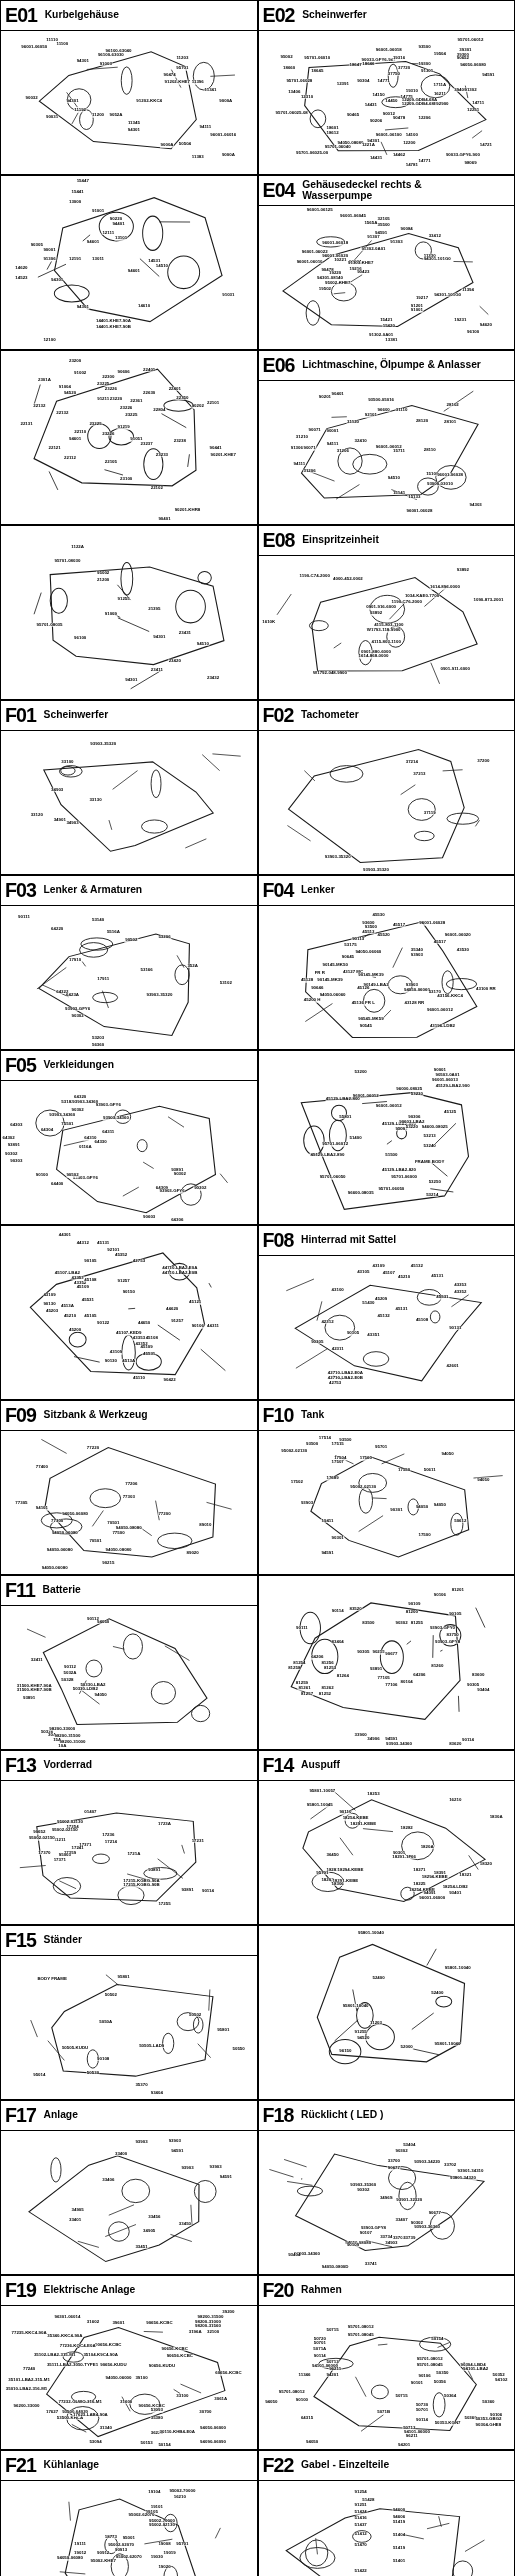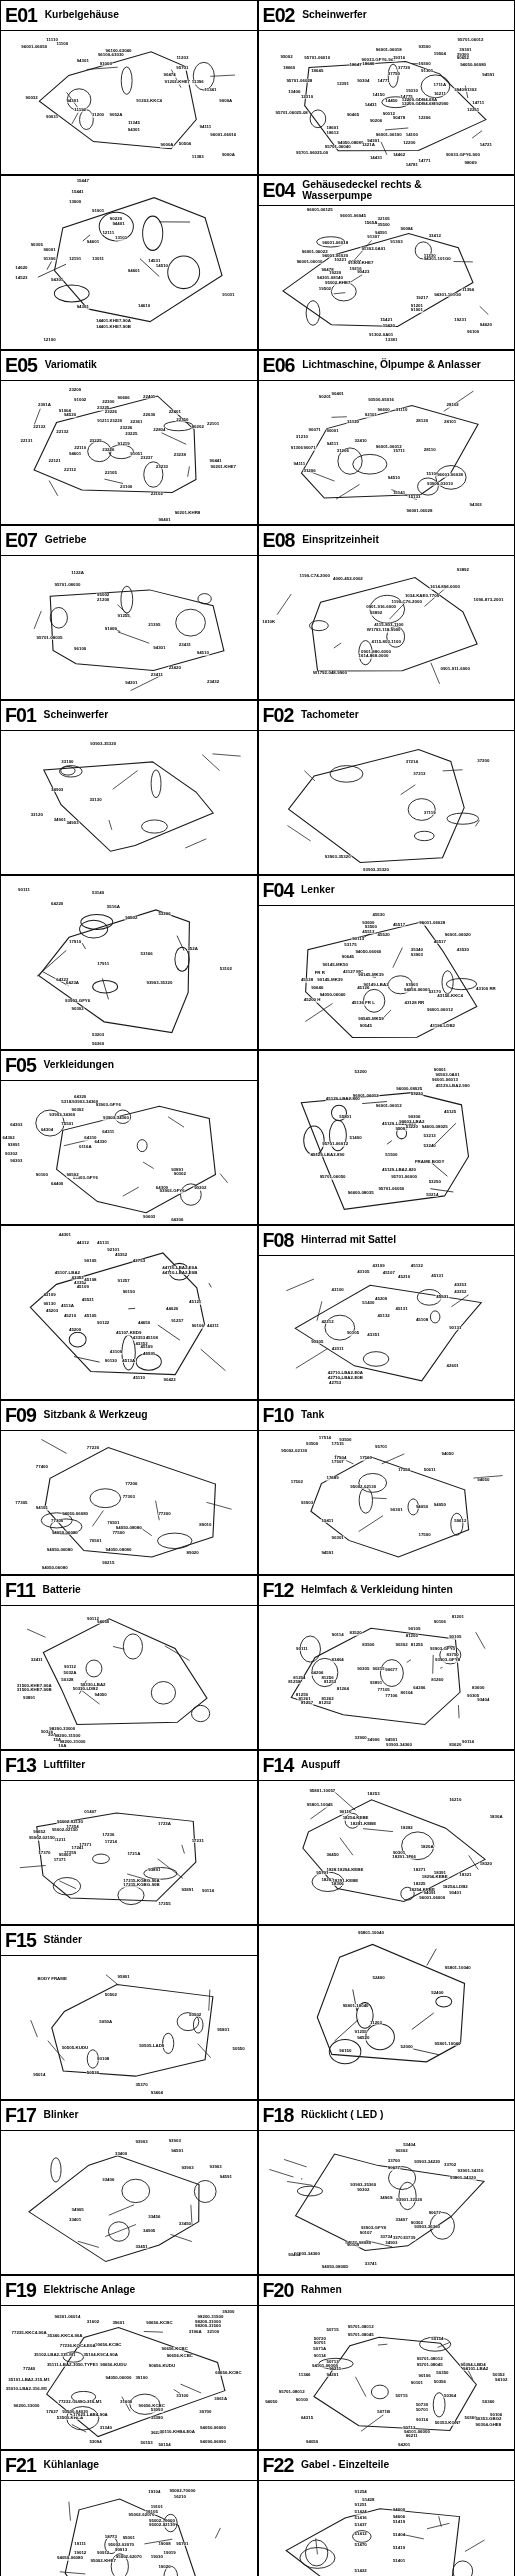--- a/index.html
+++ b/index.html
@@ -245,24 +245,20 @@
         <span class="part" style="left: 50%; top: 80%;">15421</span>
         <span class="part" style="left: 51%; top: 84%;">15420</span>
         <span class="part" style="left: 48%; top: 90%;">91302-0A01</span>
         <span class="part" style="left: 52%; top: 94%;">13381</span>
         <span class="part" style="left: 79%; top: 80%;">19231</span>
         <span class="part" style="left: 89%; top: 83%;">94620</span>
         <span class="part" style="left: 84%; top: 88%;">96100</span>
       </div>
     </div>
     <div class="cell">
-      <div class="cell-header">
-        <span class="code">E05</span>
-        <span class="title">Variomatik</span>
-      </div>
       <div class="cell-body">
         <svg class="deco" viewBox="0 0 160 100" preserveAspectRatio="none">
           <polygon points="122.1,68.9 107.2,77.9 50.6,76.2 20.7,62.2 34.8,29.0 98.0,10.5 120.9,33.9" fill="none" stroke="#1a1a1a" stroke-width="0.7"></polygon>
           <ellipse cx="75.3" cy="49.5" rx="7.7" ry="4.8" fill="none" stroke="#1a1a1a" stroke-width="0.6"></ellipse>
           <ellipse cx="111.2" cy="31.5" rx="9.2" ry="3.3" fill="none" stroke="#1a1a1a" stroke-width="0.6"></ellipse>
           <ellipse cx="61.6" cy="49.2" rx="7.3" ry="7.2" fill="none" stroke="#1a1a1a" stroke-width="0.6"></ellipse>
           <ellipse cx="95.4" cy="65.4" rx="6.0" ry="8.9" fill="none" stroke="#1a1a1a" stroke-width="0.6"></ellipse>
           <line x1="24.6" y1="19.4" x2="20.9" y2="30.4" stroke="#1a1a1a" stroke-width="0.5"></line>
           <line x1="30.1" y1="69.6" x2="35.6" y2="80.3" stroke="#1a1a1a" stroke-width="0.5"></line>
           <line x1="64.8" y1="68.6" x2="76.4" y2="71.7" stroke="#1a1a1a" stroke-width="0.5"></line>
@@ -358,24 +354,20 @@
         <span class="part" style="left: 68%; top: 65%;">15100</span>
         <span class="part" style="left: 75%; top: 66%;">96001-06028</span>
         <span class="part" style="left: 71%; top: 72%;">93000-03010</span>
         <span class="part" style="left: 55%; top: 78%;">15141</span>
         <span class="part" style="left: 61%; top: 81%;">15133</span>
         <span class="part" style="left: 63%; top: 91%;">96001-06028</span>
         <span class="part" style="left: 85%; top: 87%;">94303</span>
       </div>
     </div>
     <div class="cell">
-      <div class="cell-header">
-        <span class="code">E07</span>
-        <span class="title">Getriebe</span>
-      </div>
       <div class="cell-body">
         <svg class="deco" viewBox="0 0 160 100" preserveAspectRatio="none">
           <polygon points="139.6,66.3 95.5,80.1 47.0,75.3 32.6,66.0 30.8,28.1 93.1,23.7 132.8,34.8" fill="none" stroke="#1a1a1a" stroke-width="0.7"></polygon>
           <ellipse cx="36.2" cy="43.2" rx="5.4" ry="7.2" fill="none" stroke="#1a1a1a" stroke-width="0.6"></ellipse>
           <ellipse cx="127.5" cy="29.9" rx="4.2" ry="3.6" fill="none" stroke="#1a1a1a" stroke-width="0.6"></ellipse>
           <ellipse cx="78.8" cy="30.5" rx="3.7" ry="9.4" fill="none" stroke="#1a1a1a" stroke-width="0.6"></ellipse>
           <ellipse cx="118.7" cy="46.6" rx="9.3" ry="9.4" fill="none" stroke="#1a1a1a" stroke-width="0.6"></ellipse>
           <line x1="70.0" y1="50.6" x2="74.7" y2="52.9" stroke="#1a1a1a" stroke-width="0.5"></line>
           <line x1="81.2" y1="42.8" x2="72.9" y2="34.0" stroke="#1a1a1a" stroke-width="0.5"></line>
           <line x1="100.9" y1="83.2" x2="81.2" y2="94.1" stroke="#1a1a1a" stroke-width="0.5"></line>
@@ -484,20 +476,24 @@
         </svg>
         <span class="part" style="left: 60%; top: 22%;">37214</span>
         <span class="part" style="left: 88%; top: 21%;">37200</span>
         <span class="part" style="left: 63%; top: 30%;">37213</span>
         <span class="part" style="left: 67%; top: 57%;">37119</span>
         <span class="part" style="left: 31%; top: 88%;">93903-35320</span>
         <span class="part" style="left: 46%; top: 97%;">93903-35320</span>
       </div>
     </div>
     <div class="cell">
+      <div class="cell-header">
+        <span class="code">F03</span>
+        <span class="title">Lenker &amp; Armaturen</span>
+      </div>
       <div class="cell-body">
         <svg class="deco" viewBox="0 0 160 100" preserveAspectRatio="none">
           <polygon points="117.2,67.3 107.0,90.5 64.6,84.3 23.7,57.6 42.6,35.4 97.0,19.6 118.0,26.5" fill="none" stroke="#1a1a1a" stroke-width="0.7"></polygon>
           <ellipse cx="58.0" cy="30.7" rx="8.8" ry="5.1" fill="none" stroke="#1a1a1a" stroke-width="0.6"></ellipse>
           <ellipse cx="60.0" cy="26.6" rx="10.0" ry="4.3" fill="none" stroke="#1a1a1a" stroke-width="0.6"></ellipse>
           <ellipse cx="113.4" cy="48.1" rx="4.5" ry="6.9" fill="none" stroke="#1a1a1a" stroke-width="0.6"></ellipse>
           <ellipse cx="65.2" cy="64.0" rx="7.8" ry="3.6" fill="none" stroke="#1a1a1a" stroke-width="0.6"></ellipse>
           <line x1="40.9" y1="43.0" x2="22.5" y2="58.0" stroke="#1a1a1a" stroke-width="0.5"></line>
           <line x1="63.5" y1="59.2" x2="67.3" y2="71.3" stroke="#1a1a1a" stroke-width="0.5"></line>
           <line x1="53.0" y1="42.2" x2="50.8" y2="38.8" stroke="#1a1a1a" stroke-width="0.5"></line>
@@ -900,24 +896,20 @@
         <span class="part" style="left: 18%; top: 88%;">50326</span>
         <span class="part" style="left: 24%; top: 86%;">98200-33000</span>
         <span class="part" style="left: 20%; top: 90%;">30A</span>
         <span class="part" style="left: 26%; top: 91%;">98200-31500</span>
         <span class="part" style="left: 22%; top: 94%;">15A</span>
         <span class="part" style="left: 28%; top: 95%;">98200-31000</span>
         <span class="part" style="left: 24%; top: 98%;">10A</span>
       </div>
     </div>
     <div class="cell">
-      <div class="cell-header">
-        <span class="code">F12</span>
-        <span class="title">Helmfach &amp; Verkleidung hinten</span>
-      </div>
       <div class="cell-body">
         <svg class="deco" viewBox="0 0 160 100" preserveAspectRatio="none">
           <polygon points="125.9,60.3 103.9,82.9 52.7,76.0 20.2,64.0 35.1,36.0 70.1,15.6 123.0,23.0" fill="none" stroke="#1a1a1a" stroke-width="0.7"></polygon>
           <ellipse cx="32.1" cy="30.1" rx="6.4" ry="9.1" fill="none" stroke="#1a1a1a" stroke-width="0.6"></ellipse>
           <ellipse cx="83.2" cy="46.9" rx="7.2" ry="9.4" fill="none" stroke="#1a1a1a" stroke-width="0.6"></ellipse>
           <ellipse cx="41.2" cy="46.5" rx="8.2" ry="9.9" fill="none" stroke="#1a1a1a" stroke-width="0.6"></ellipse>
           <ellipse cx="119.8" cy="34.3" rx="6.6" ry="6.2" fill="none" stroke="#1a1a1a" stroke-width="0.6"></ellipse>
           <line x1="125.3" y1="78.5" x2="124.9" y2="69.3" stroke="#1a1a1a" stroke-width="0.5"></line>
           <line x1="113.5" y1="43.5" x2="114.9" y2="42.9" stroke="#1a1a1a" stroke-width="0.5"></line>
           <line x1="95.2" y1="37.5" x2="92.5" y2="39.5" stroke="#1a1a1a" stroke-width="0.5"></line>
@@ -966,21 +958,21 @@
         <span class="part" style="left: 45%; top: 94%;">34906</span>
         <span class="part" style="left: 52%; top: 94%;">94591</span>
         <span class="part" style="left: 55%; top: 97%;">93903-34360</span>
         <span class="part" style="left: 77%; top: 97%;">83620</span>
         <span class="part" style="left: 82%; top: 95%;">90114</span>
       </div>
     </div>
     <div class="cell">
       <div class="cell-header">
         <span class="code">F13</span>
-        <span class="title">Luftfilter</span>
+        <span class="title">Vorderrad</span>
       </div>
       <div class="cell-body">
         <svg class="deco" viewBox="0 0 160 100" preserveAspectRatio="none">
           <polygon points="122.0,56.7 97.3,83.9 43.3,81.8 26.3,66.1 22.4,32.0 72.3,22.3 120.4,28.2" fill="none" stroke="#1a1a1a" stroke-width="0.7"></polygon>
           <ellipse cx="62.6" cy="54.4" rx="5.3" ry="3.3" fill="none" stroke="#1a1a1a" stroke-width="0.6"></ellipse>
           <ellipse cx="41.3" cy="73.6" rx="8.6" ry="6.1" fill="none" stroke="#1a1a1a" stroke-width="0.6"></ellipse>
           <ellipse cx="99.8" cy="64.6" rx="10.4" ry="4.1" fill="none" stroke="#1a1a1a" stroke-width="0.6"></ellipse>
           <ellipse cx="81.4" cy="79.9" rx="8.2" ry="6.5" fill="none" stroke="#1a1a1a" stroke-width="0.6"></ellipse>
           <line x1="28.0" y1="59.1" x2="11.8" y2="60.6" stroke="#1a1a1a" stroke-width="0.5"></line>
           <line x1="79.0" y1="65.0" x2="93.6" y2="69.7" stroke="#1a1a1a" stroke-width="0.5"></line>
@@ -1121,21 +1113,21 @@
         <span class="part" style="left: 40%; top: 61%;">91255</span>
         <span class="part" style="left: 41%; top: 65%;">94520</span>
         <span class="part" style="left: 34%; top: 72%;">96150</span>
         <span class="part" style="left: 58%; top: 70%;">52000</span>
         <span class="part" style="left: 74%; top: 68%;">95801-10040</span>
       </div>
     </div>
     <div class="cell">
       <div class="cell-header">
         <span class="code">F17</span>
-        <span class="title">Blinker</span>
+        <span class="title">Anlage</span>
       </div>
       <div class="cell-body">
         <svg class="deco" viewBox="0 0 160 100" preserveAspectRatio="none">
           <polygon points="123.8,63.4 99.1,79.7 65.6,91.3 17.5,56.5 55.0,23.9 73.0,17.4 124.0,37.5" fill="none" stroke="#1a1a1a" stroke-width="0.7"></polygon>
           <ellipse cx="84.4" cy="41.9" rx="8.7" ry="8.2" fill="none" stroke="#1a1a1a" stroke-width="0.6"></ellipse>
           <ellipse cx="73.8" cy="70.3" rx="6.5" ry="6.8" fill="none" stroke="#1a1a1a" stroke-width="0.6"></ellipse>
           <ellipse cx="34.4" cy="27.2" rx="3.2" ry="8.5" fill="none" stroke="#1a1a1a" stroke-width="0.6"></ellipse>
           <ellipse cx="127.9" cy="42.3" rx="6.8" ry="7.7" fill="none" stroke="#1a1a1a" stroke-width="0.6"></ellipse>
           <line x1="118.9" y1="51.6" x2="119.6" y2="65.7" stroke="#1a1a1a" stroke-width="0.5"></line>
           <line x1="61.3" y1="81.4" x2="48.1" y2="77.1" stroke="#1a1a1a" stroke-width="0.5"></line>

